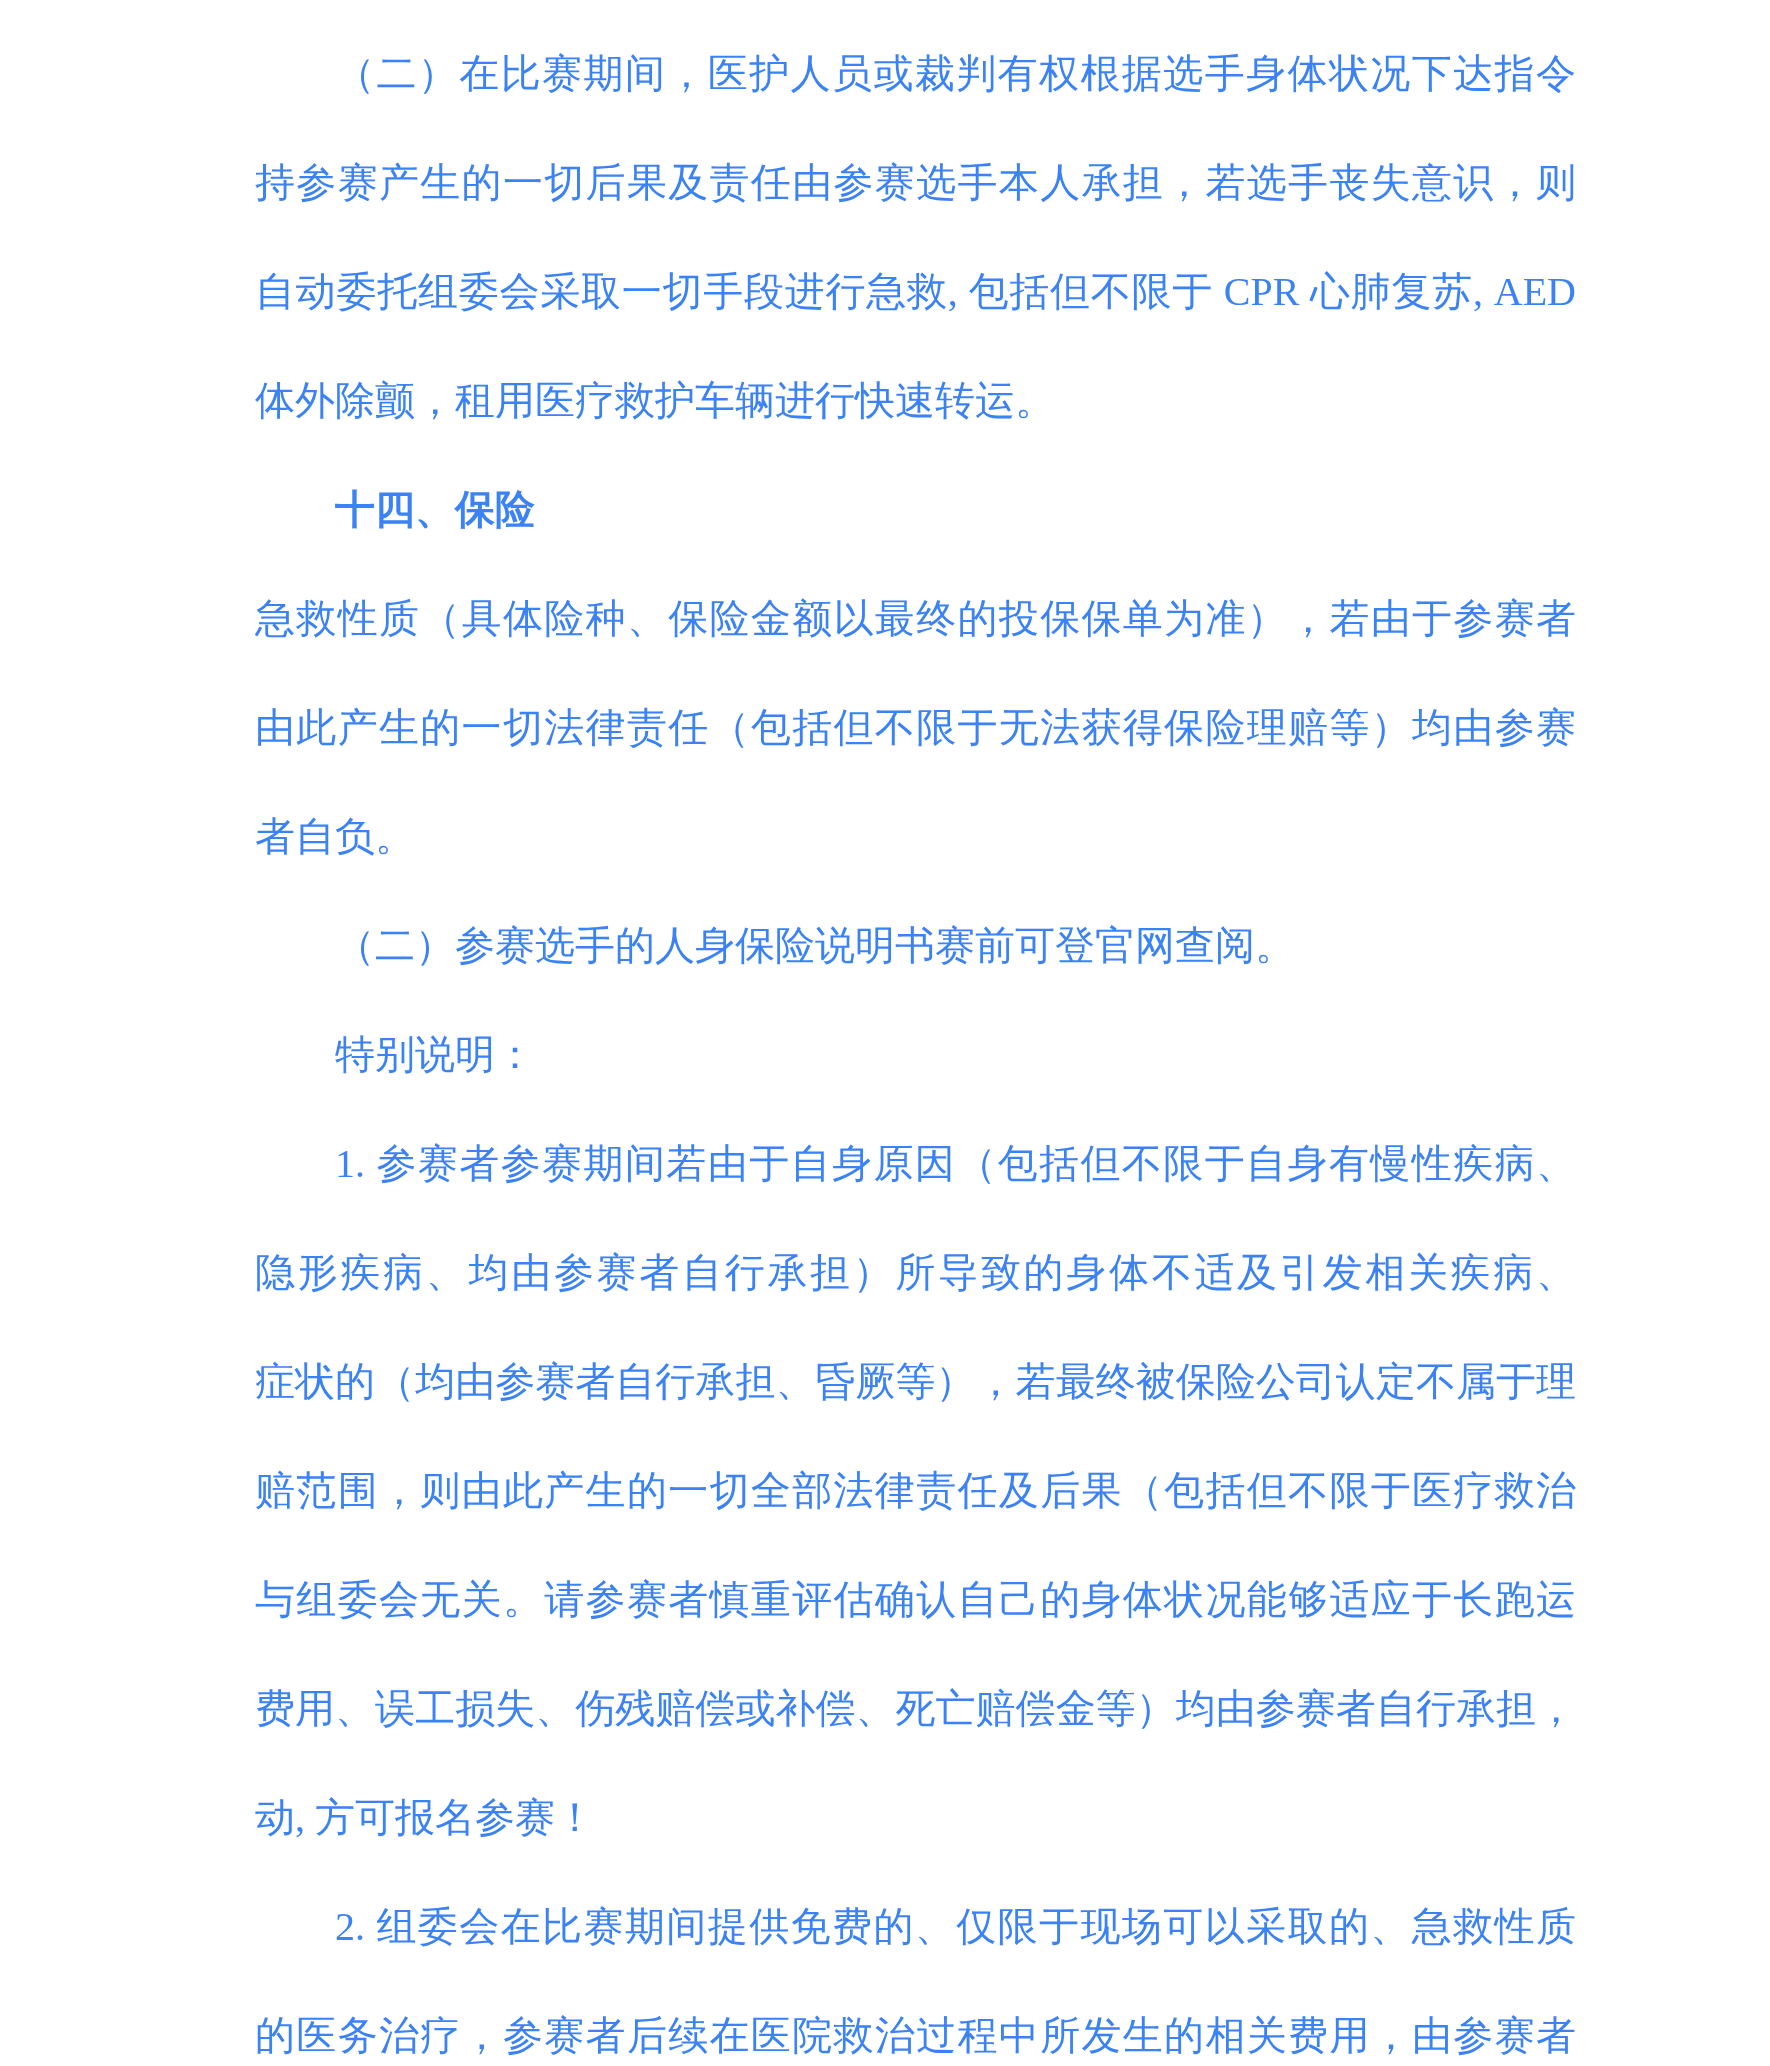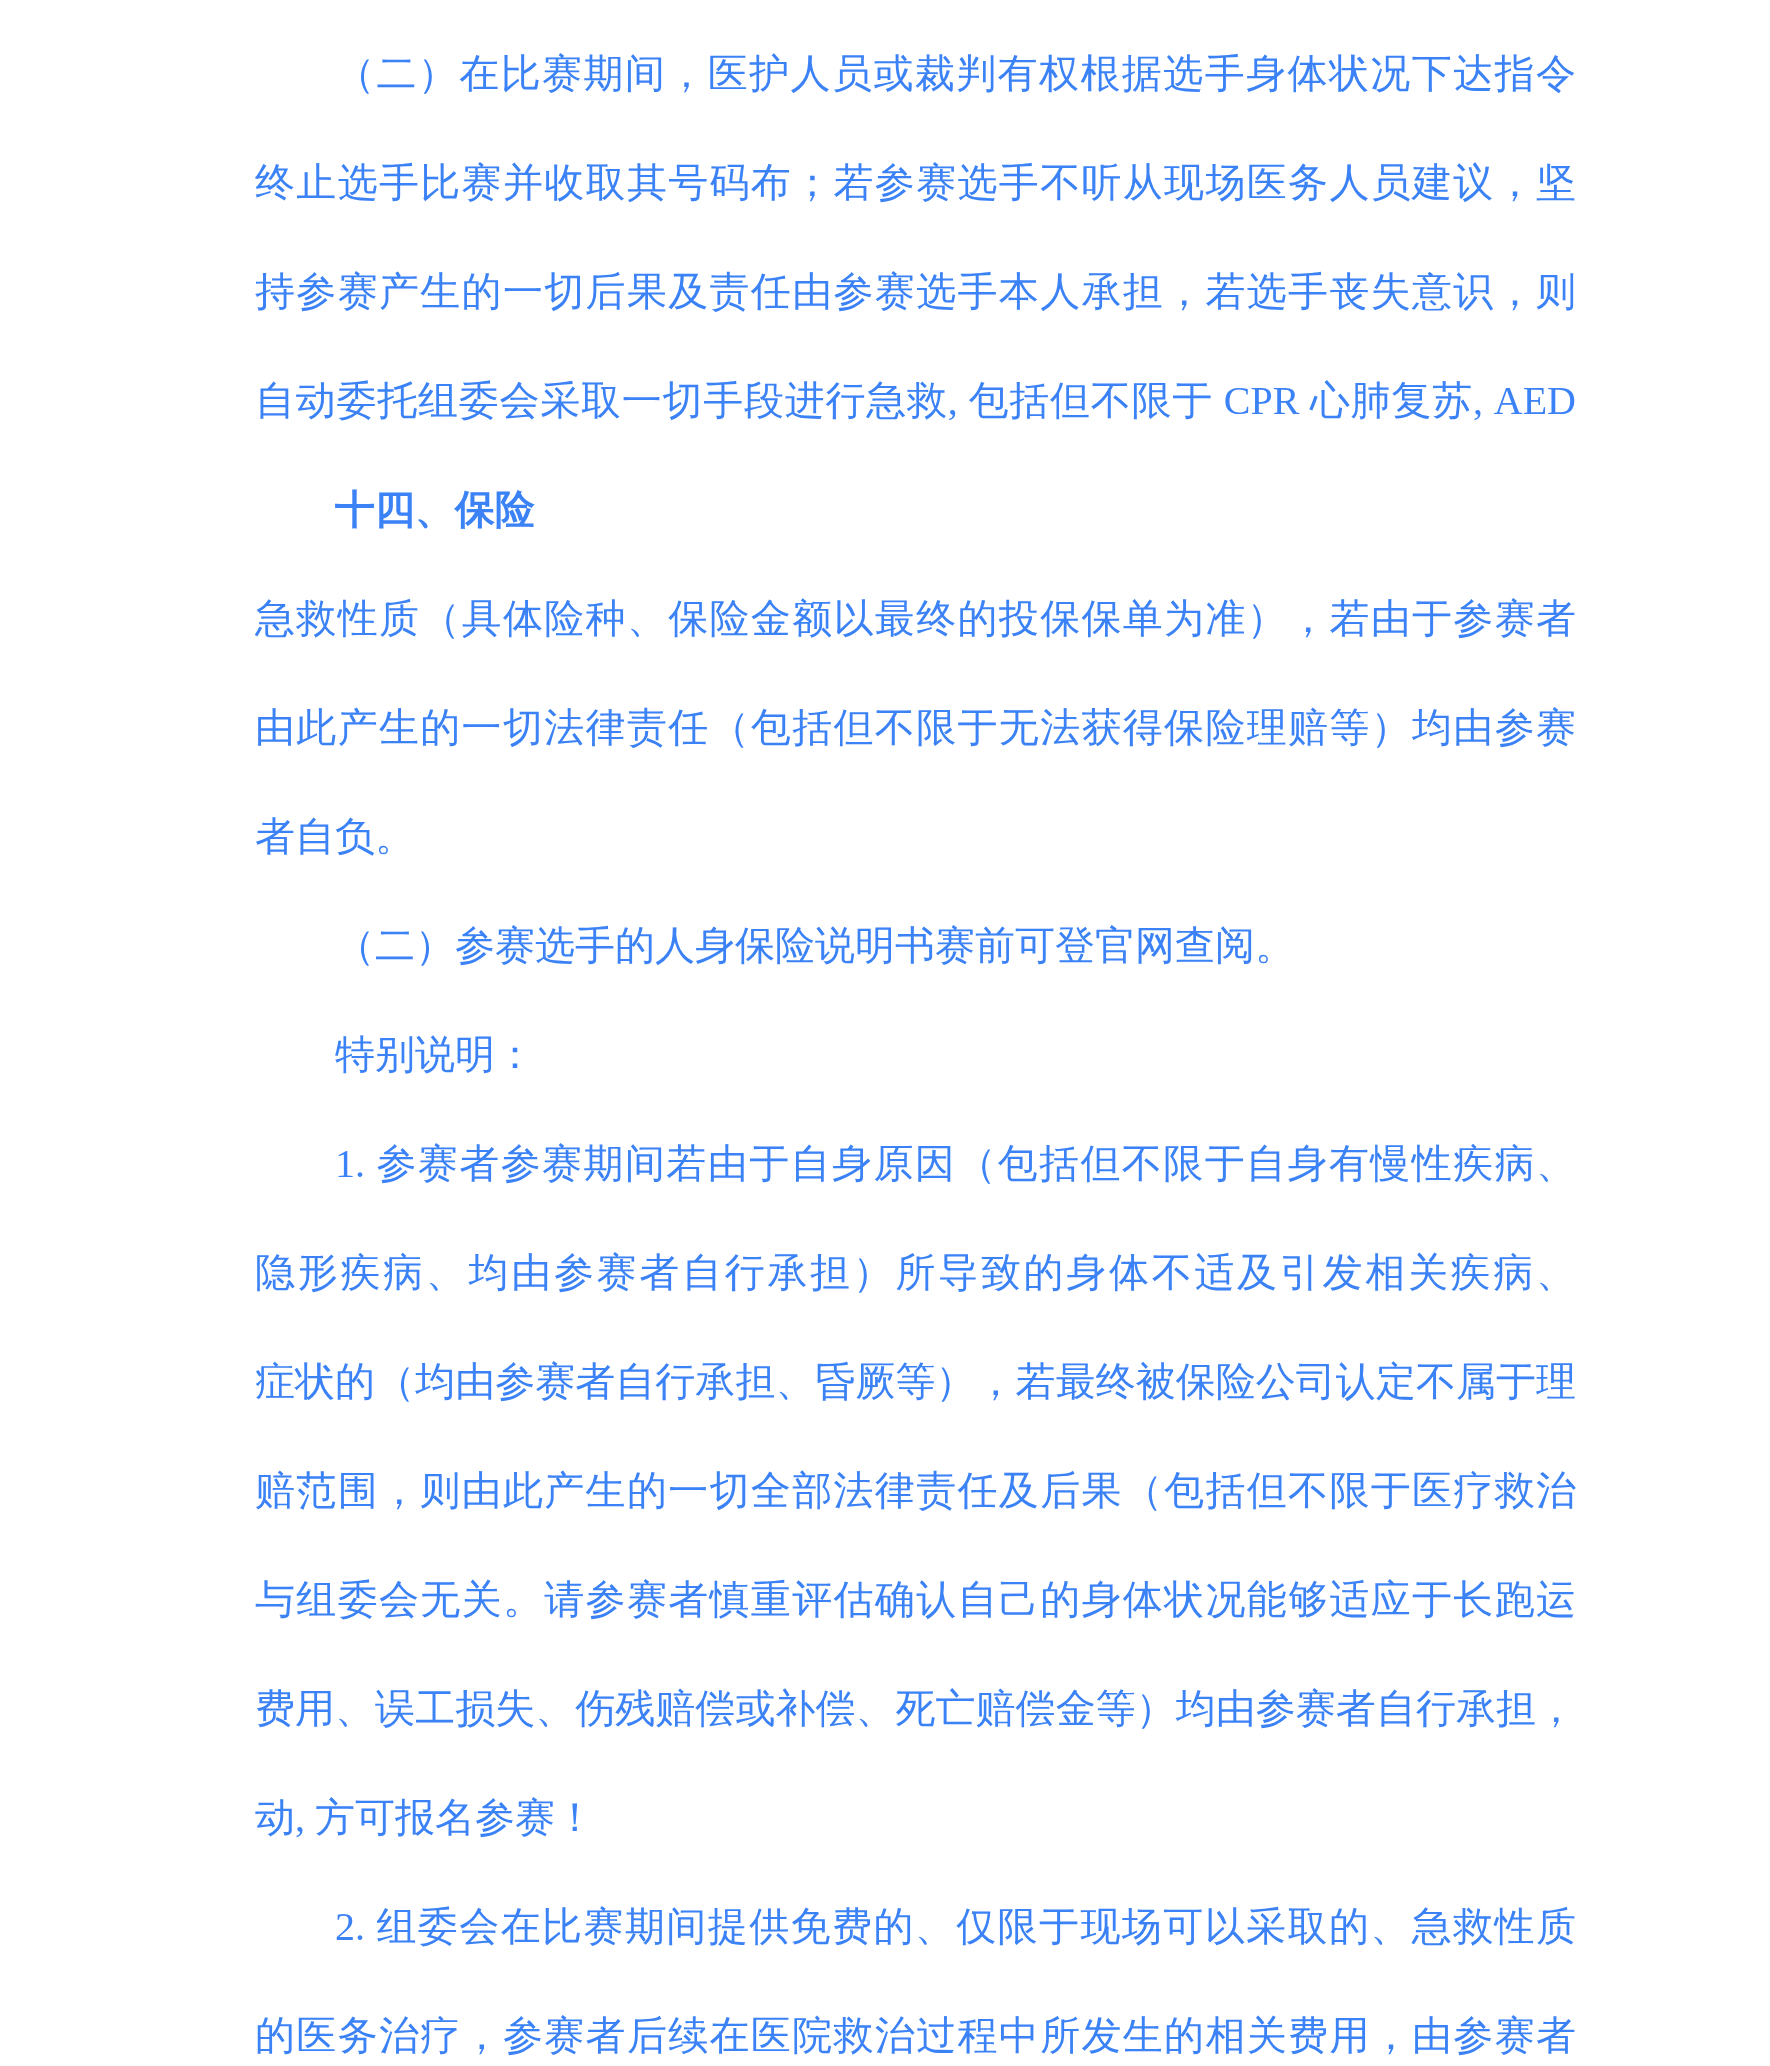--- a/index.html
+++ b/index.html
@@ -51,23 +51,23 @@
   .line.bold {
     font-weight: bold;
   }
 </style>
 </head>
 <body>
 
 <div class="page">
   <div class="doc-body">
       <p class="line indent justify-full">（二）在比赛期间，医护人员或裁判有权根据选手身体状况下达指令</p>
-      <p class="line justify-full">终止选手比赛并收取其号码布；若参赛选手不听从现场医务人员建议，坚</p>
       <p class="line justify-full">持参赛产生的一切后果及责任由参赛选手本人承担，若选手丧失意识，则</p>
       <p class="line justify-full">自动委托组委会采取一切手段进行急救, 包括但不限于 CPR 心肺复苏, AED</p>
+      <p class="line no-justify">体外除颤，租用医疗救护车辆进行快速转运。</p>
       <p class="line indent bold no-justify">十四、保险</p>
       <p class="line justify-full">急救性质（具体险种、保险金额以最终的投保保单为准），若由于参赛者</p>
       <p class="line justify-full">由此产生的一切法律责任（包括但不限于无法获得保险理赔等）均由参赛</p>
       <p class="line no-justify">者自负。</p>
       <p class="line indent no-justify">（二）参赛选手的人身保险说明书赛前可登官网查阅。</p>
       <p class="line indent no-justify">特别说明：</p>
       <p class="line indent justify-full">1. 参赛者参赛期间若由于自身原因（包括但不限于自身有慢性疾病、</p>
       <p class="line justify-full">隐形疾病、均由参赛者自行承担）所导致的身体不适及引发相关疾病、</p>
       <p class="line justify-full">症状的（均由参赛者自行承担、昏厥等），若最终被保险公司认定不属于理</p>
       <p class="line justify-full">赔范围，则由此产生的一切全部法律责任及后果（包括但不限于医疗救治</p>

